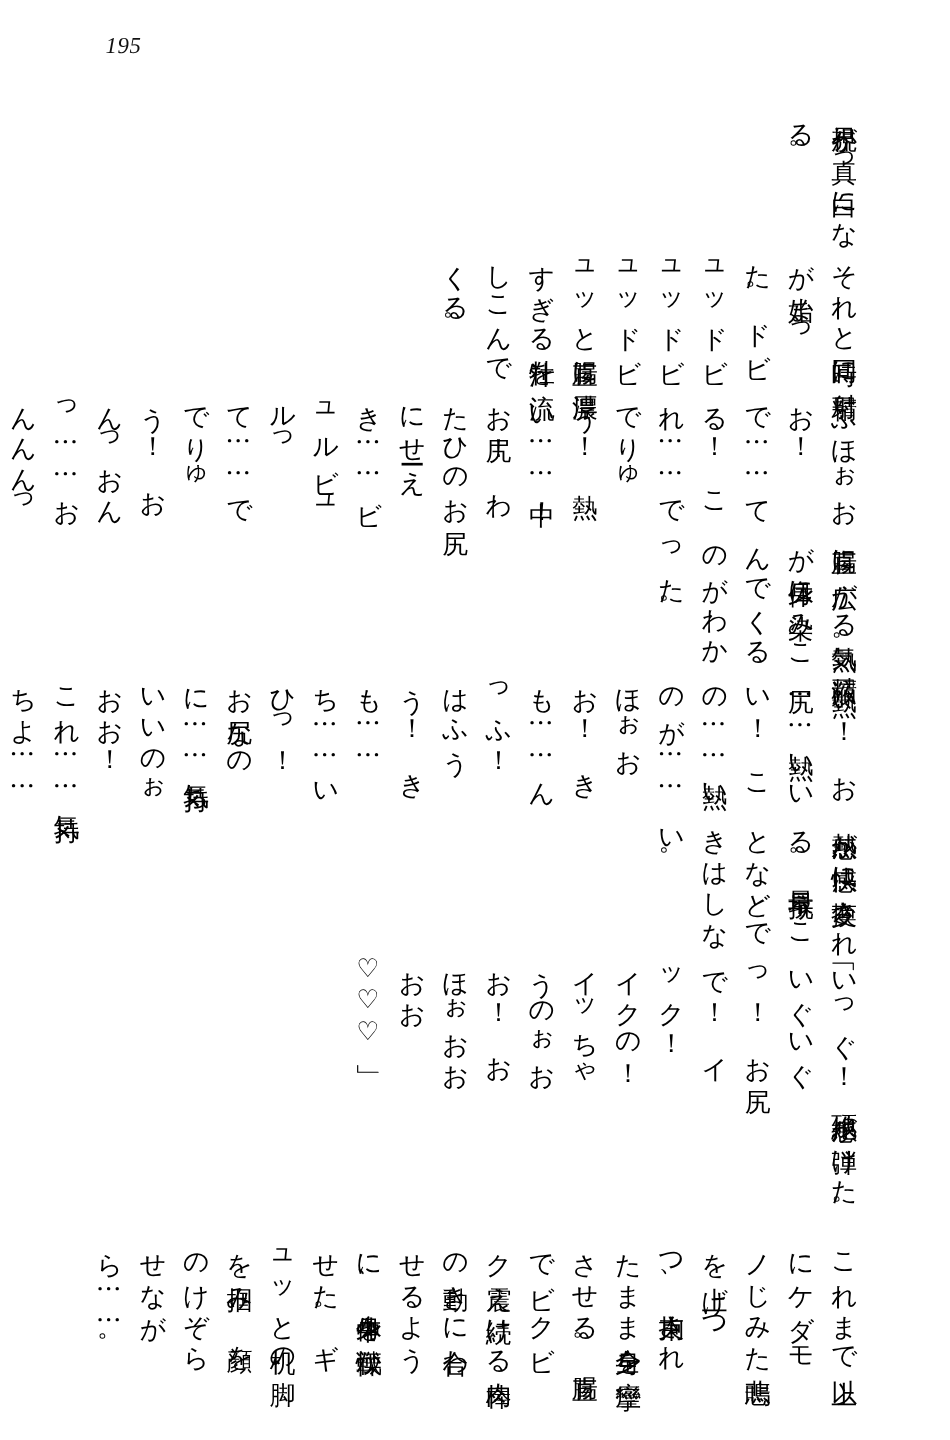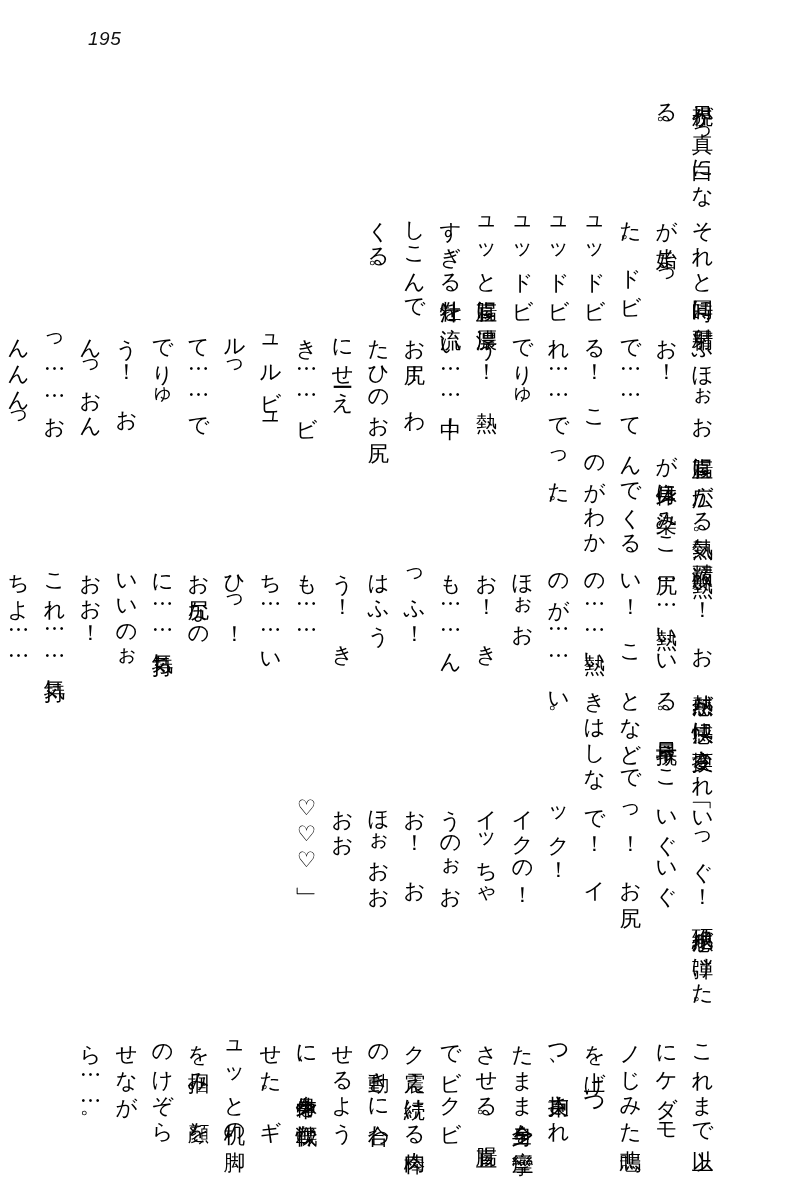--- a/index.html
+++ b/index.html
@@ -22,21 +22,21 @@
     top: 0;
     width: 792px;
     height: 1200px;
     background: #ffffff;
   }
 
   .page-number {
     position: absolute;
     left: 88px;
     top: 28px;
-    font-family: Liberation Sans, sans-serif;
+    font-family: Liberation Serif, serif;
     font-size: 19px;
     font-style: italic;
     letter-spacing: 0.5px;
     color: #111111;
   }
 
   
   .vtext {
     position: absolute;
     top: 88px;

